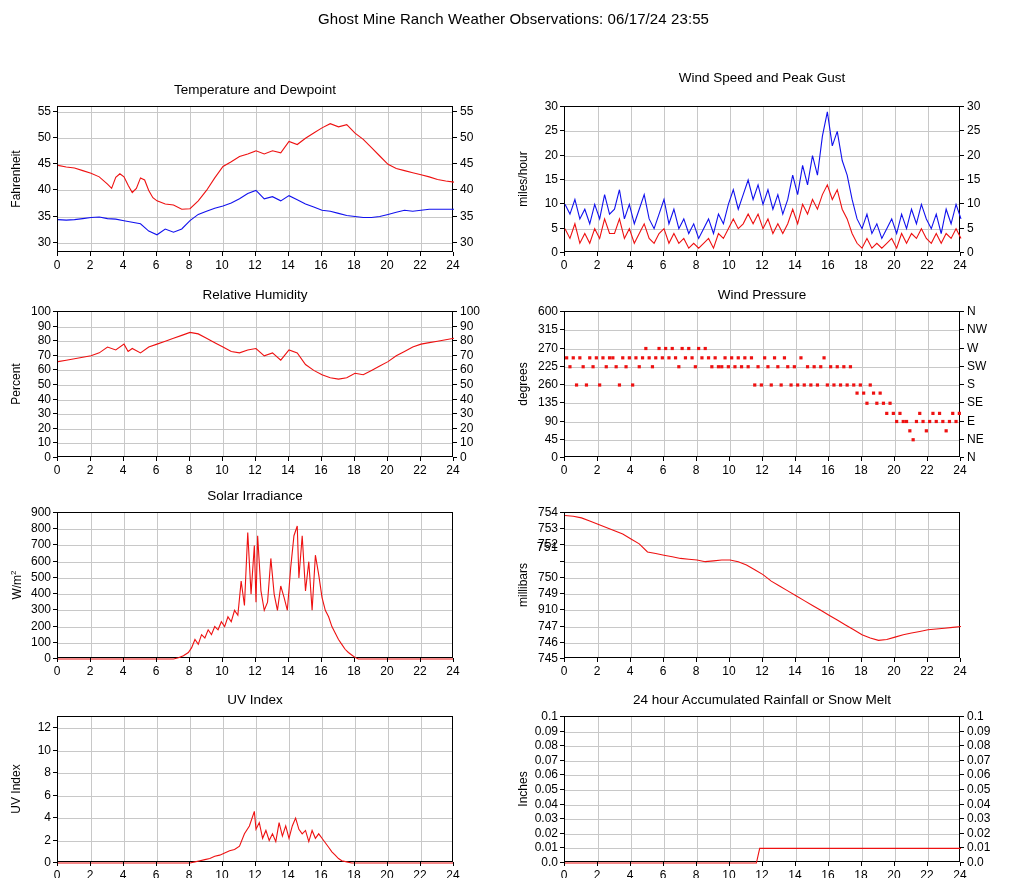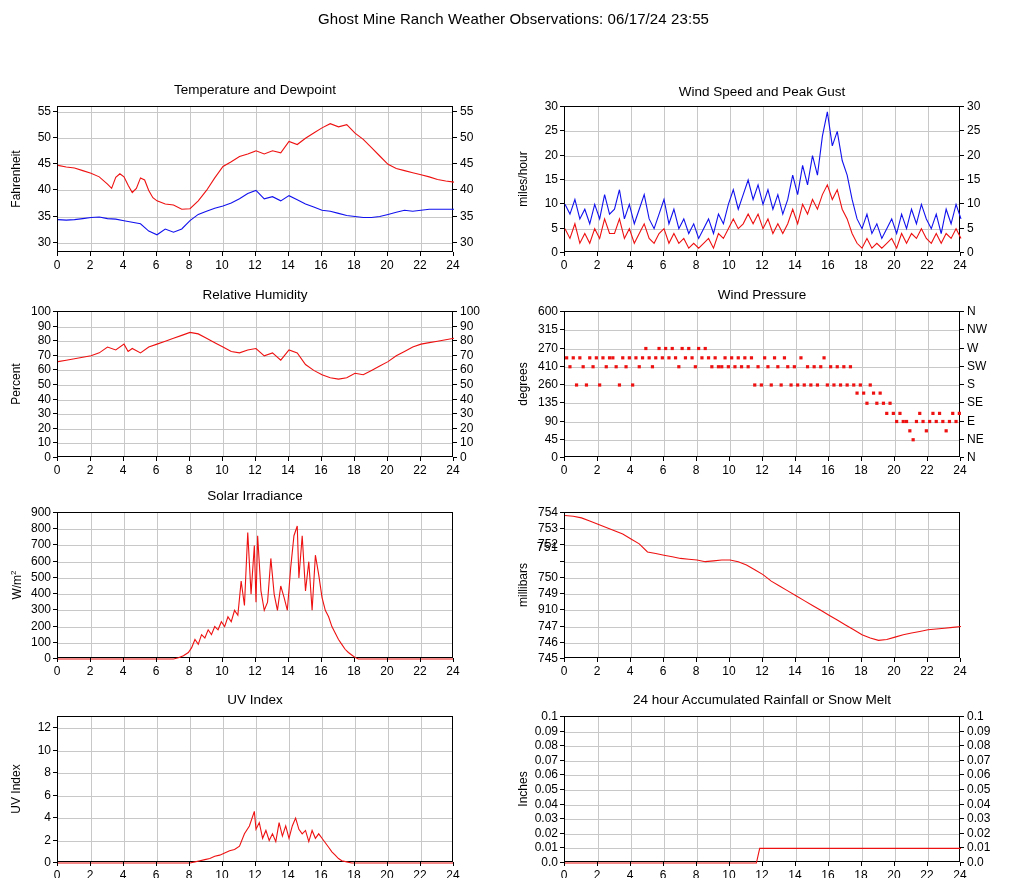--- a/index.html
+++ b/index.html
@@ -100,21 +100,21 @@
       <div class="ylab-l" style="left: 13px; top: 110.286px; width: 38px;">50</div>
       <div class="tick h" style="left: 453px; top: 110px;"></div>
       <div class="ylab-r" style="left: 460px; top: 110.286px;">50</div>
       <div class="tick h" style="left: 53px; top: 84px;"></div>
       <div class="ylab-l" style="left: 13px; top: 84.2143px; width: 38px;">55</div>
       <div class="tick h" style="left: 453px; top: 84px;"></div>
       <div class="ylab-r" style="left: 460px; top: 84.2143px;">55</div>
       <div class="axis-title rot" style="left: 9px; top: 152px; transform: rotate(-90deg) translateX(-50%);">Fahrenheit</div>
     </div>
     <div class="panel" style="left: 0px; top: 0px; width: 1027px; height: 878px;">
-      <div class="panel-title" style="left: 504px; top: 57px; width: 516px;">Wind Speed and Peak Gust</div>
+      <div class="panel-title" style="left: 504px; top: 43px; width: 516px;">Wind Speed and Peak Gust</div>
       <div class="plot" style="left: 564px; top: 79px; width: 396px; height: 146px;">
         <div class="gl v" style="left: 33px;"></div>
         <div class="gl v" style="left: 66px;"></div>
         <div class="gl v" style="left: 99px;"></div>
         <div class="gl v" style="left: 132px;"></div>
         <div class="gl v" style="left: 165px;"></div>
         <div class="gl v" style="left: 198px;"></div>
         <div class="gl v" style="left: 231px;"></div>
         <div class="gl v" style="left: 264px;"></div>
         <div class="gl v" style="left: 297px;"></div>
@@ -469,21 +469,21 @@
       <div class="ylab-r" style="left: 967px; top: 393.5px;">E</div>
       <div class="tick h" style="left: 560px; top: 375px;"></div>
       <div class="ylab-l" style="left: 520px; top: 375.25px; width: 38px;">135</div>
       <div class="tick h" style="left: 960px; top: 375px;"></div>
       <div class="ylab-r" style="left: 967px; top: 375.25px;">SE</div>
       <div class="tick h" style="left: 560px; top: 357px;"></div>
       <div class="ylab-l" style="left: 520px; top: 357px; width: 38px;">260</div>
       <div class="tick h" style="left: 960px; top: 357px;"></div>
       <div class="ylab-r" style="left: 967px; top: 357px;">S</div>
       <div class="tick h" style="left: 560px; top: 339px;"></div>
-      <div class="ylab-l" style="left: 520px; top: 338.75px; width: 38px;">410</div>
+      <div class="ylab-l" style="left: 520px; top: 338.75px; width: 38px;">225</div>
       <div class="tick h" style="left: 960px; top: 339px;"></div>
       <div class="ylab-r" style="left: 967px; top: 338.75px;">SW</div>
       <div class="tick h" style="left: 560px; top: 321px;"></div>
       <div class="ylab-l" style="left: 520px; top: 320.5px; width: 38px;">270</div>
       <div class="tick h" style="left: 960px; top: 321px;"></div>
       <div class="ylab-r" style="left: 967px; top: 320.5px;">W</div>
       <div class="tick h" style="left: 560px; top: 302px;"></div>
       <div class="ylab-l" style="left: 520px; top: 302.25px; width: 38px;">315</div>
       <div class="tick h" style="left: 960px; top: 302px;"></div>
       <div class="ylab-r" style="left: 967px; top: 302.25px;">NW</div>

